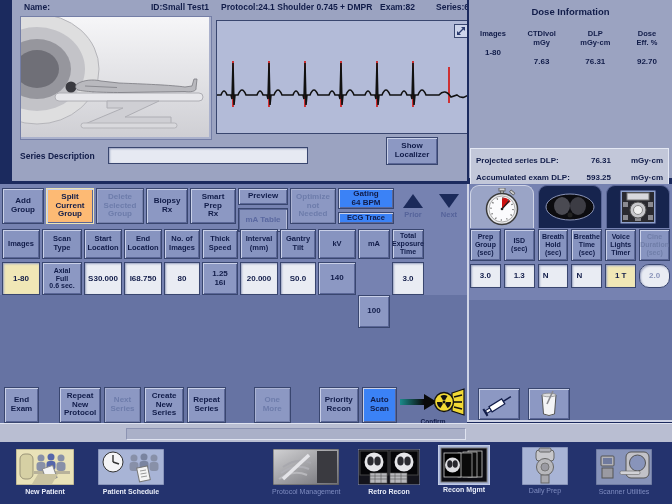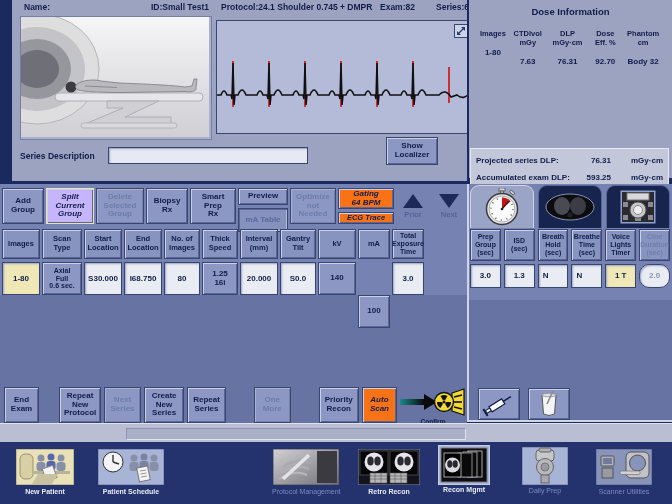--- a/index.html
+++ b/index.html
@@ -12,22 +12,22 @@
 
   
   .btn{
     position:relative;display:flex;align-items:center;justify-content:center;
     background:#8c98c3;color:#111c49;font-weight:bold;font-size:8px;line-height:1.12;
     text-align:center;white-space:pre-line;border:1px solid #39466f;
     box-shadow:inset 1px 1px 0 #c9d0e8,inset -1px -1px 0 #5a6696;
     box-sizing:border-box;cursor:pointer;
   }
   .btn.disabled{color:#6d7cab;box-shadow:inset 1px 1px 0 #aab2d2,inset -1px -1px 0 #7580ab;}
-  .btn.yellow{background:#f97316;font-style:italic;}
-  .btn.selected{border:1.5px solid #ece3b4;background:#c4b5fd;font-style:italic;}
+  .btn.yellow{background:#3b82f6;}
+  .btn.selected{border:1.5px solid #ece3b4;background:#fdba74;}
   .btn.pressed{box-shadow:inset 1px 1px 0 #5a6696,inset -1px -1px 0 #b6bdd8;color:#5a68a0;background:#8692bd;}
 
   .cell-h{
     display:flex;align-items:center;justify-content:center;background:#8794c0;
     color:#111c49;font-weight:bold;font-size:7.5px;line-height:1.15;text-align:center;
     white-space:pre-line;border:1px solid #39466f;
     box-shadow:inset 1px 1px 0 #c9d0e8,inset -1px -1px 0 #5a6696;box-sizing:border-box;
   }
   .cell-v{
     display:flex;align-items:center;justify-content:center;background:#e9ecf3;
@@ -203,25 +203,20 @@
     </div>
     <div class="dose-col" style="width:42px">
       <div class="dose-h">DLP
 mGy·cm</div>
       <div class="dose-v">76.31</div>
     </div>
     <div class="dose-col" style="width:34px">
       <div class="dose-h">Dose
 Eff. %</div>
       <div class="dose-v">92.70</div>
-    </div>
-    <div class="dose-col" style="width:42px">
-      <div class="dose-h">Phantom
-cm</div>
-      <div class="dose-v">Body 32</div>
     </div>
   </div>
 </div>
 <div id="dlp-box" class="abs">
   <div class="dlp-row">
     <span class="l">Projected series DLP:</span>
     <span class="v">76.31</span>
     <span class="u">mGy·cm</span>
   </div>
   <div class="dlp-row">

